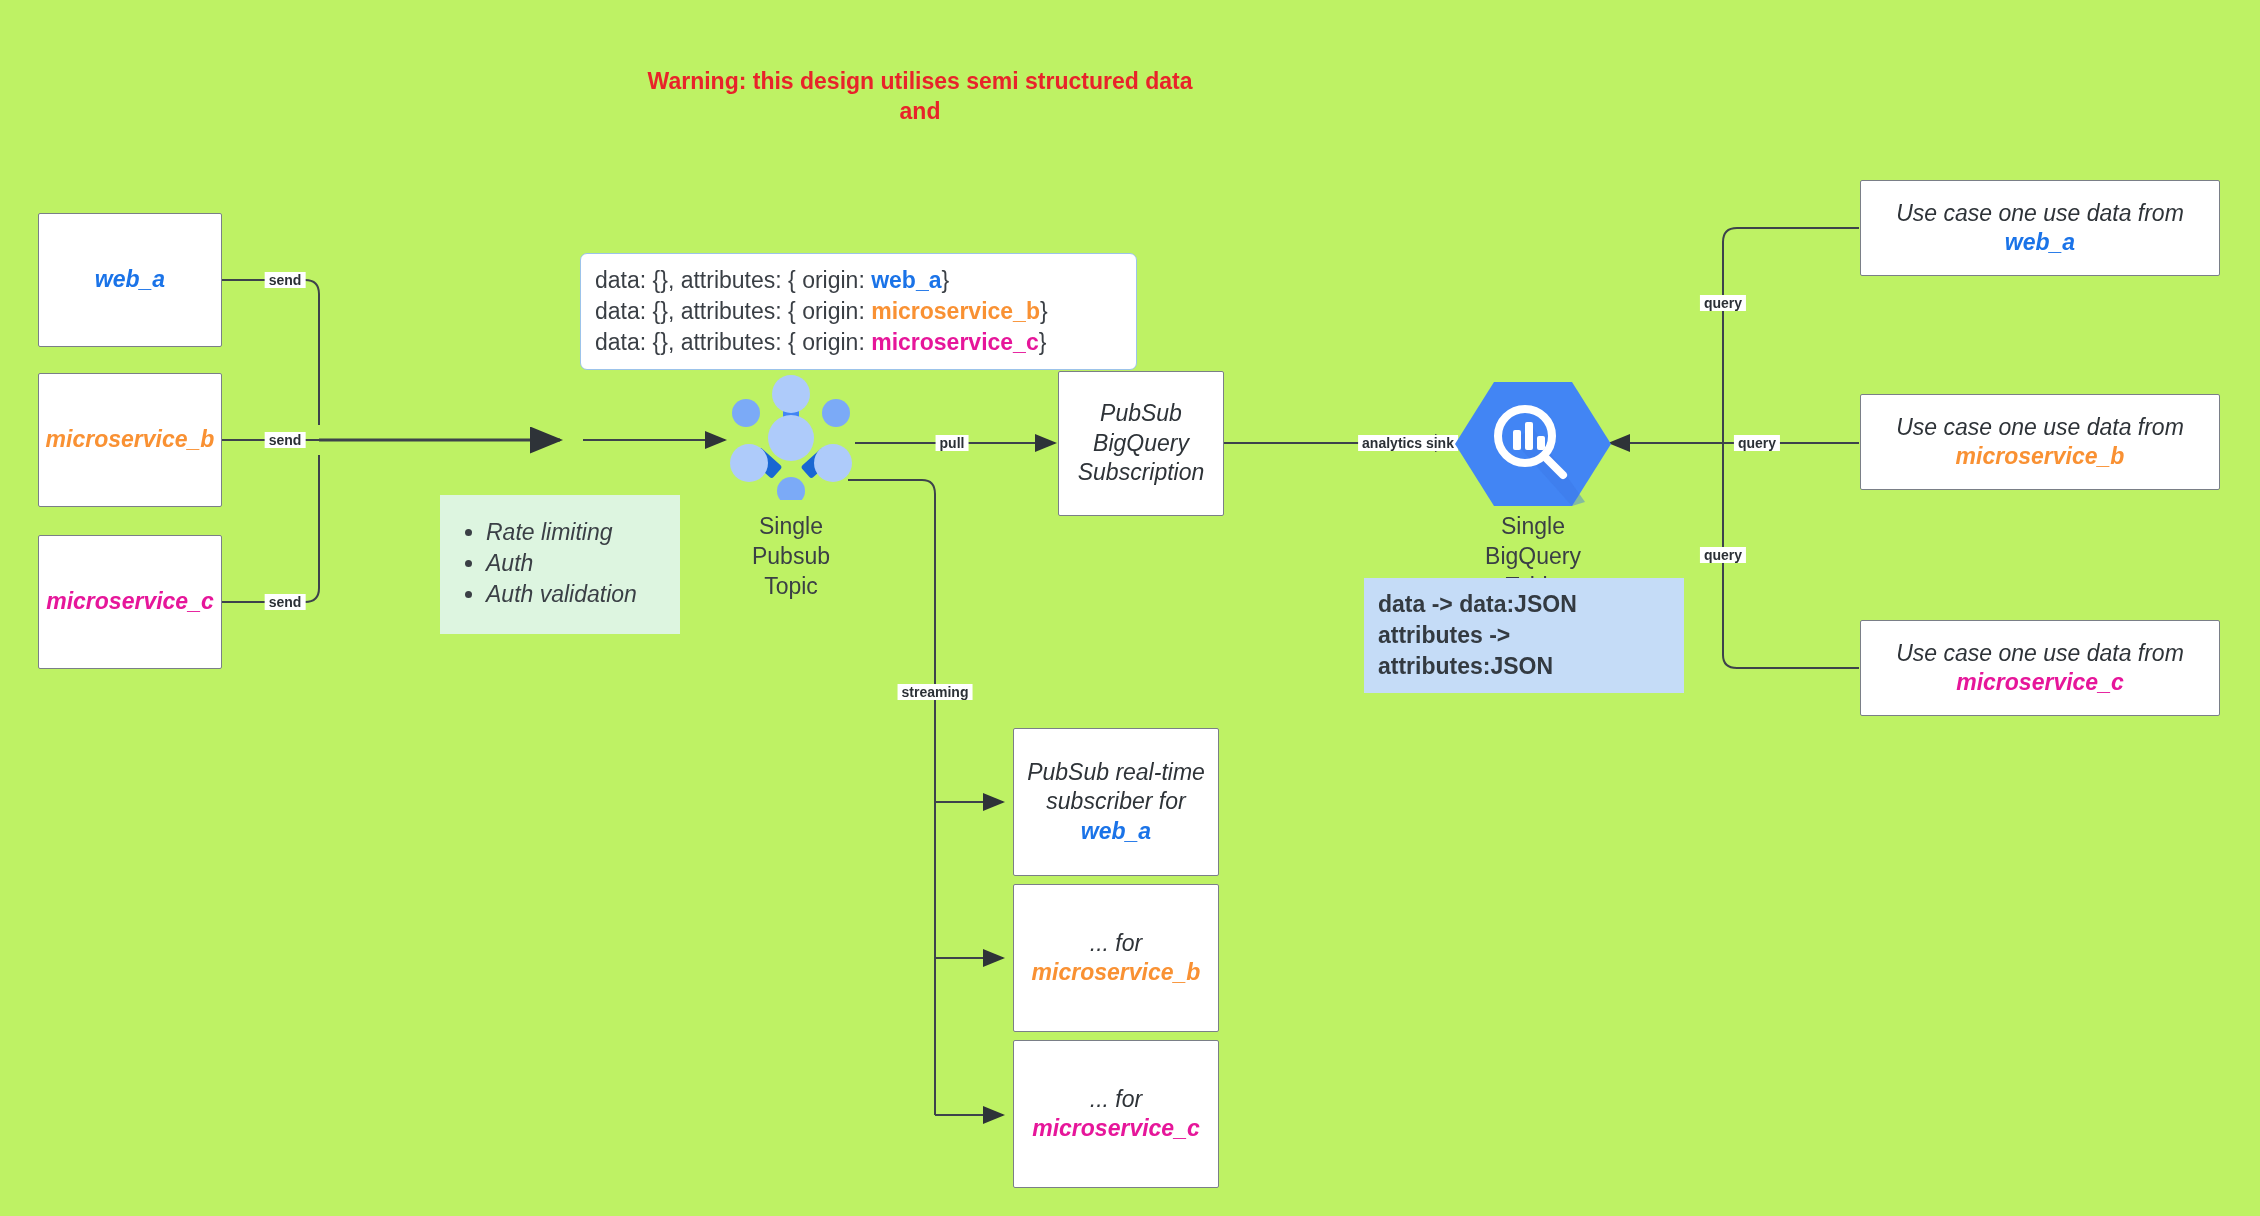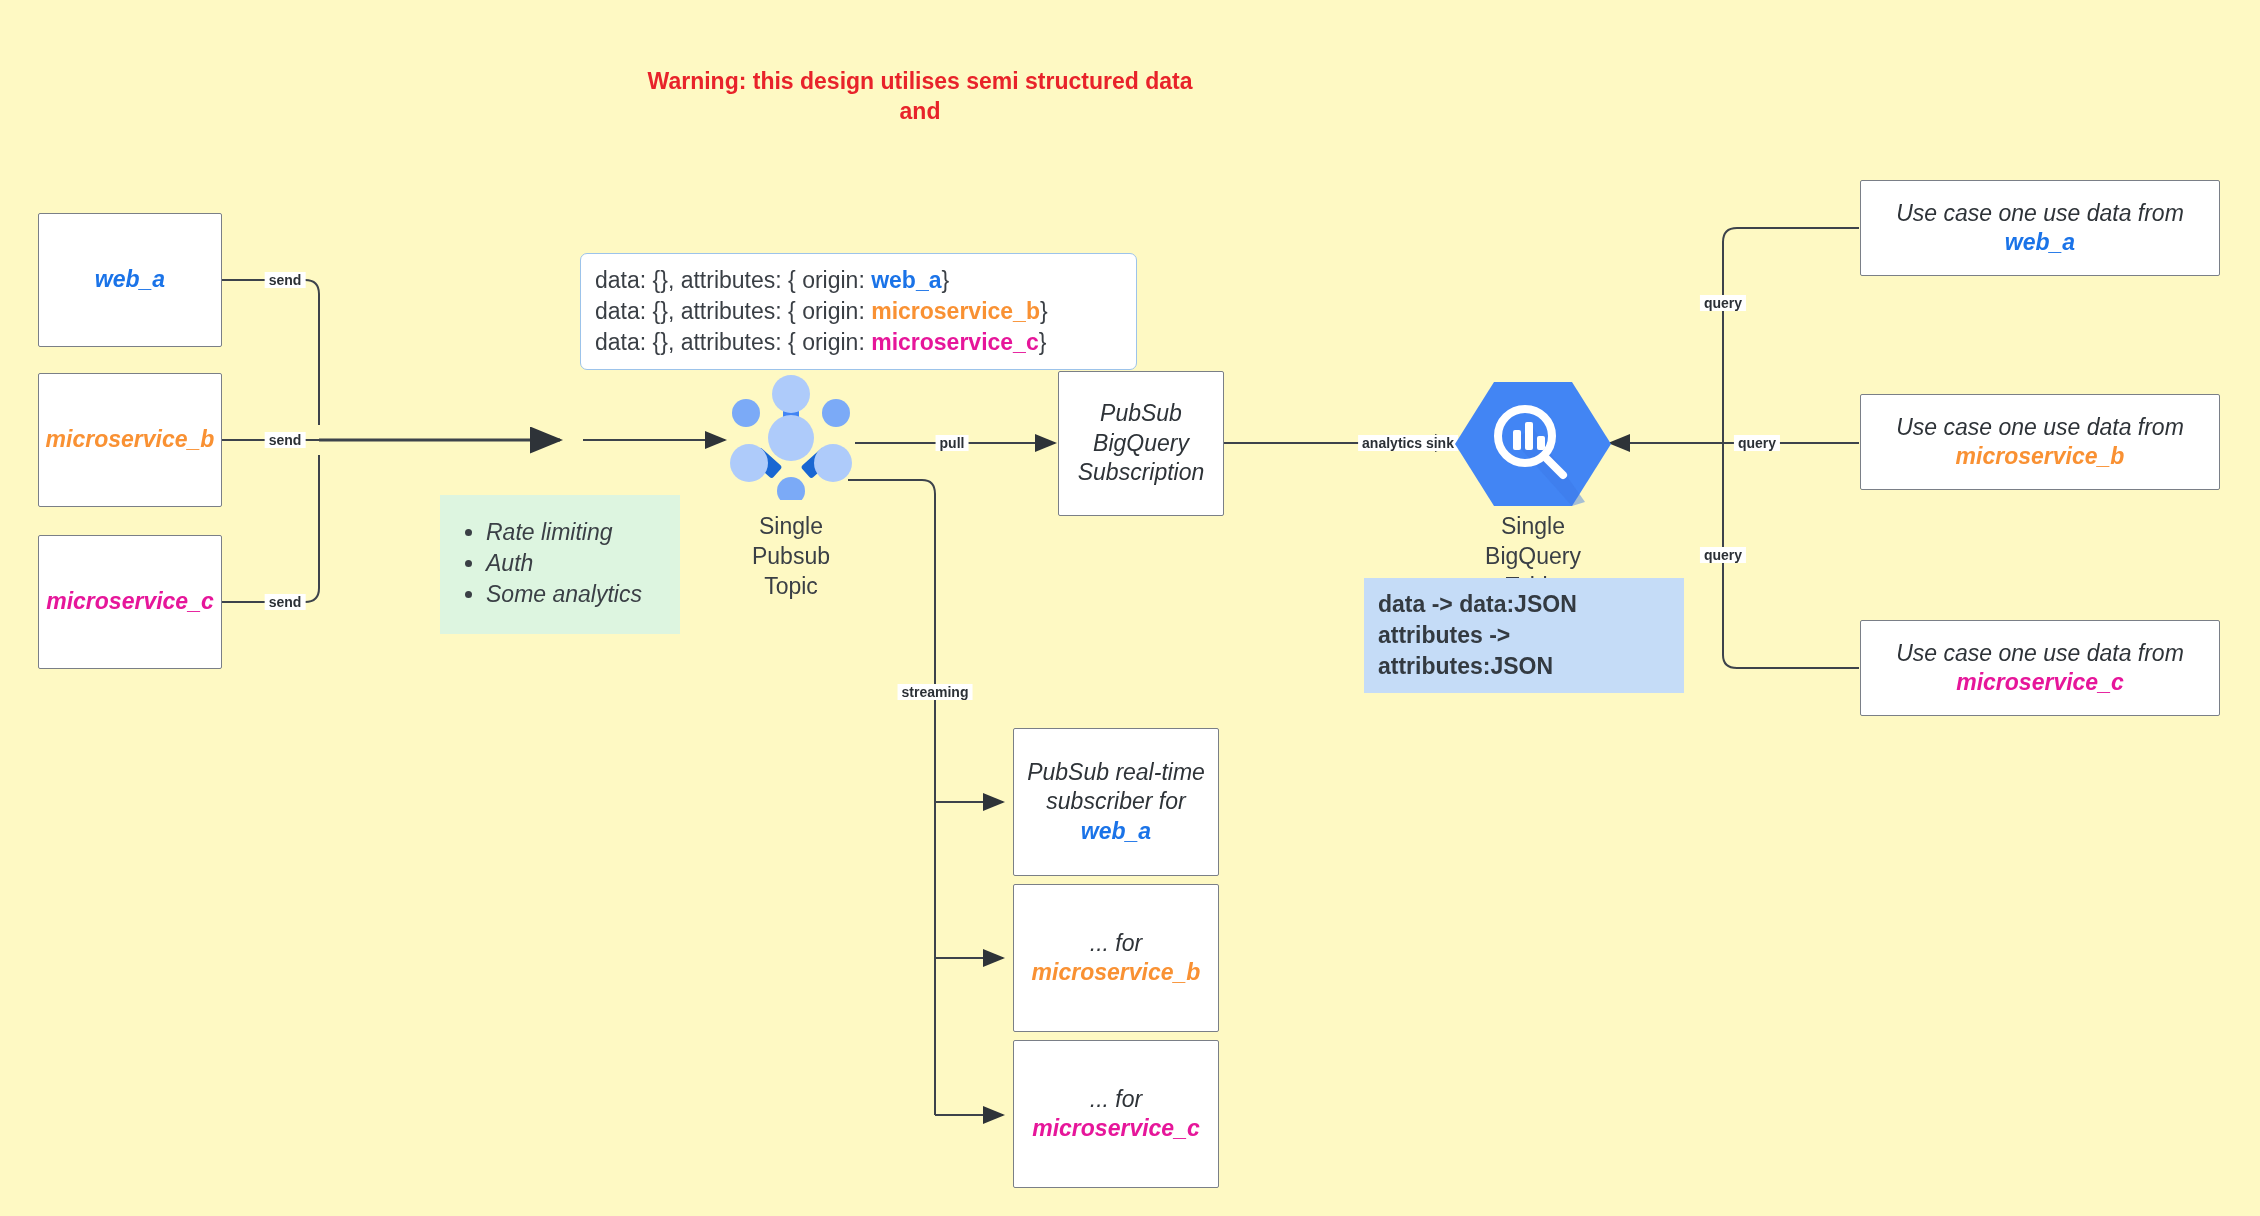--- a/index.html
+++ b/index.html
@@ -1,17 +1,17 @@
 <!DOCTYPE html>
 <html><head>
 <meta charset="utf-8">
 <style>
   html,body{margin:0;padding:0;background:#ffffff;}
   body{width:2260px;height:1216px;font-family:"Liberation Sans",sans-serif;overflow:hidden;}
-  #stage{position:relative;width:2260px;height:1216px;background:#fef9c3;}
+  #stage{position:relative;width:2260px;height:1216px;background:#bef264;}
   svg.edges{position:absolute;left:0;top:0;width:2260px;height:1216px;overflow:visible;}
 
   .node{position:absolute;box-sizing:border-box;background:#fff;border:1px solid #7a7f87;
         border-radius:2px;display:flex;align-items:center;justify-content:center;
         text-align:right;color:#2e3338;font-size:23px;line-height:1.28;font-style:italic;}
   .node .ln{display:block;}
   .strong{font-weight:bold;}
   .c-blue{color:#1a73e8;}
   .c-orange{color:#f99133;}
   .c-pink{color:#e6169a;}
@@ -86,21 +86,21 @@
   </div>
 
   <div class="edge-label" style="left:285px;top:280px;">send</div>
   <div class="edge-label" style="left:285px;top:440px;">send</div>
   <div class="edge-label" style="left:285px;top:602px;">send</div>
 
   <div class="note note-green" style="left:440px;top:495px;width:240px;">
     <ul>
       <li>Rate limiting</li>
       <li>Auth</li>
-      <li>Some analytics</li>
+      <li>Auth validation</li>
     </ul>
   </div>
 
   <div class="note note-msg" style="left:580px;top:253px;width:557px;">
     <div>
       <span>data: {}, attributes: { origin: </span><span class="strong c-blue">web_a</span><span>}</span>
     </div>
     <div>
       <span>data: {}, attributes: { origin: </span><span class="strong c-orange">microservice_b</span><span>}</span>
     </div>

